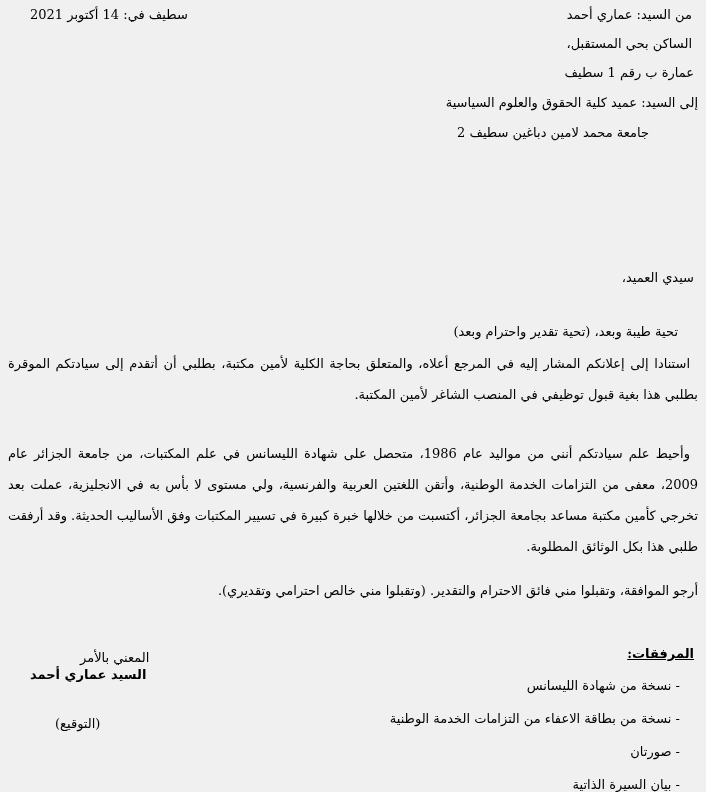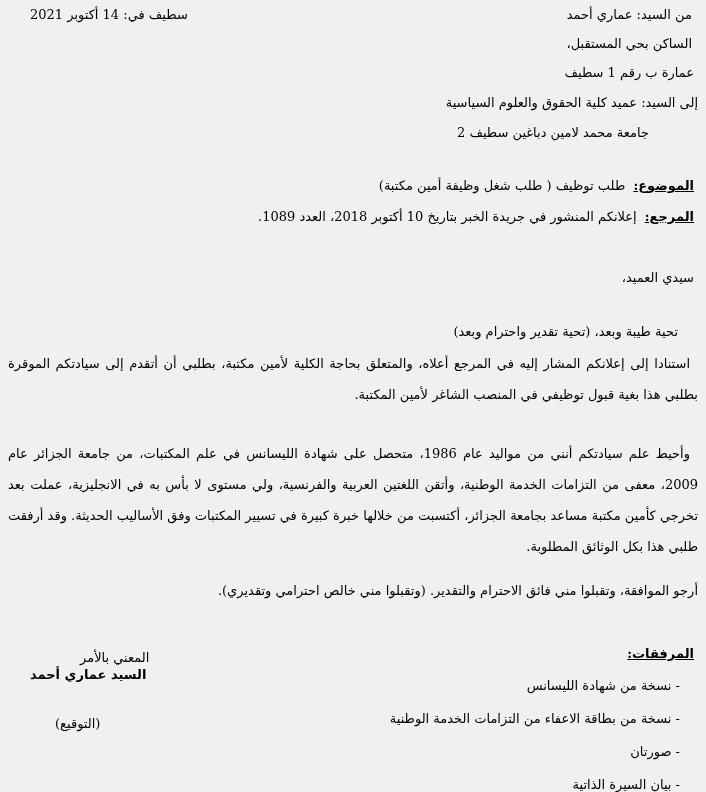--- a/index.html
+++ b/index.html
@@ -57,30 +57,20 @@
     <div class="line">عمارة ب رقم 1 سطيف</div>
   </div>
 
   <div class="abs date-block line">سطيف في: 14 أكتوبر 2021</div>
 
   <div class="abs recipient-block">
     <div class="line rt">إلى السيد: عميد كلية الحقوق والعلوم السياسية</div>
     <div class="line ctr">جامعة محمد لامين دباغين سطيف 2</div>
   </div>
 
-  <div class="abs subject-block">
-    <div class="line">
-      <span class="lbl">الموضوع:</span>
-      <span>طلب توظيف ( طلب شغل وظيفة أمين مكتبة)</span>
-    </div>
-    <div class="line">
-      <span class="lbl">المرجع:</span>
-      <span>إعلانكم المنشور في جريدة الخبر بتاريخ 10 أكتوبر 2018، العدد 1089.</span>
-    </div>
-  </div>
 
   <div class="abs salutation-block line">سيدي العميد،</div>
 
   <div class="abs greeting-block">تحية طيبة وبعد، (تحية تقدير واحترام وبعد)</div>
 
   <div class="abs para1">
     <div class="pline just indent1">استنادا إلى إعلانكم المشار إليه في المرجع أعلاه، والمتعلق بحاجة الكلية لأمين مكتبة، بطلبي أن أتقدم إلى سيادتكم الموقرة</div>
     <div class="pline rt">بطلبي هذا بغية قبول توظيفي في المنصب الشاغر لأمين المكتبة.</div>
   </div>
 

